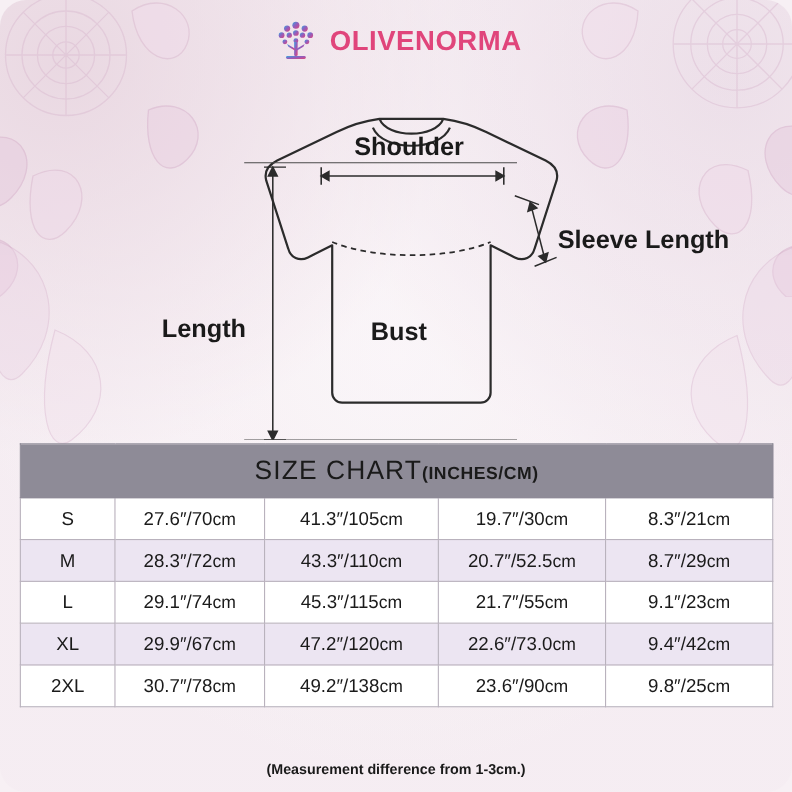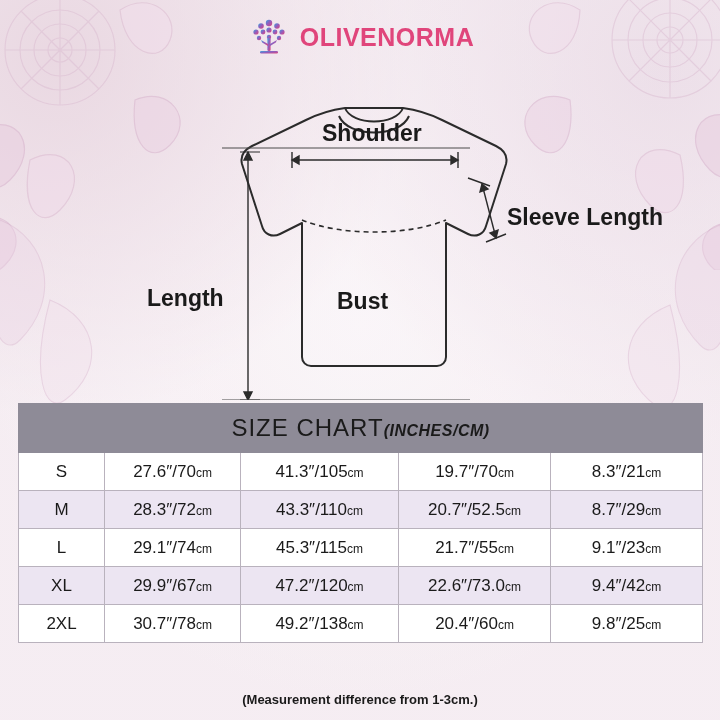--- a/index.html
+++ b/index.html
@@ -16,20 +16,21 @@
   #page {
     position: relative;
     width: 720px;
     height: 720px;
     background:
       radial-gradient(circle at 8% 8%, rgba(233,215,225,0.95) 0%, rgba(247,240,244,0.25) 38%),
       radial-gradient(circle at 92% 10%, rgba(232,216,228,0.9) 0%, rgba(247,240,244,0.2) 40%),
       radial-gradient(circle at 50% 45%, rgba(252,249,251,1) 0%, rgba(244,235,241,1) 70%),
       linear-gradient(160deg, #f3e8ef 0%, #faf5f8 45%, #f2e7ee 100%);
     overflow: hidden;
+    border-radius: 24px;
   }
   
   .deco {
     position: absolute;
     pointer-events: none;
     opacity: 0.55;
   }
   .deco svg { display: block; }
 
   
@@ -96,29 +97,28 @@
     height: 46px;
     font-size: 24px;
     font-weight: bold;
     letter-spacing: 1px;
     border: 1px solid #8e8b97 !important;
   }
   .title-cell .sub {
     font-size: 16px;
     font-weight: bold;
     letter-spacing: 0.5px;
-    font-style: italic;
   }
   tbody tr td {
     height: 35px;
     font-size: 17px;
   }
   tbody tr.odd td { background: #ffffff; }
   tbody tr.even td { background: #ece5f2; }
-  td .unit { font-size: 12px; }
+  td .unit { font-size: 16px; }
   .note {
     position: absolute;
     left: 0;
     top: 692px;
     width: 720px;
     text-align: center;
     font-size: 13px;
     font-weight: bold;
     color: #1a1a1a;
   }
@@ -286,21 +286,21 @@
           <th class="title-cell" colspan="5">
             <span>SIZE CHART</span><span class="sub">(INCHES/CM)</span>
           </th>
         </tr>
       </thead>
       <tbody>
         <tr class="odd">
           <td>S</td>
           <td><span>27.6″/70</span><span class="unit">cm</span></td>
           <td><span>41.3″/105</span><span class="unit">cm</span></td>
-          <td><span>19.7″/70</span><span class="unit">cm</span></td>
+          <td><span>19.7″/30</span><span class="unit">cm</span></td>
           <td><span>8.3″/21</span><span class="unit">cm</span></td>
         </tr>
         <tr class="even">
           <td>M</td>
           <td><span>28.3″/72</span><span class="unit">cm</span></td>
           <td><span>43.3″/110</span><span class="unit">cm</span></td>
           <td><span>20.7″/52.5</span><span class="unit">cm</span></td>
           <td><span>8.7″/29</span><span class="unit">cm</span></td>
         </tr>
         <tr class="odd">
@@ -314,21 +314,21 @@
           <td>XL</td>
           <td><span>29.9″/67</span><span class="unit">cm</span></td>
           <td><span>47.2″/120</span><span class="unit">cm</span></td>
           <td><span>22.6″/73.0</span><span class="unit">cm</span></td>
           <td><span>9.4″/42</span><span class="unit">cm</span></td>
         </tr>
         <tr class="odd">
           <td>2XL</td>
           <td><span>30.7″/78</span><span class="unit">cm</span></td>
           <td><span>49.2″/138</span><span class="unit">cm</span></td>
-          <td><span>20.4″/60</span><span class="unit">cm</span></td>
+          <td><span>23.6″/90</span><span class="unit">cm</span></td>
           <td><span>9.8″/25</span><span class="unit">cm</span></td>
         </tr>
       </tbody>
     </table>
   </div>
 
   <div class="note">(Measurement difference from 1-3cm.)</div>
 
 </div>
 

